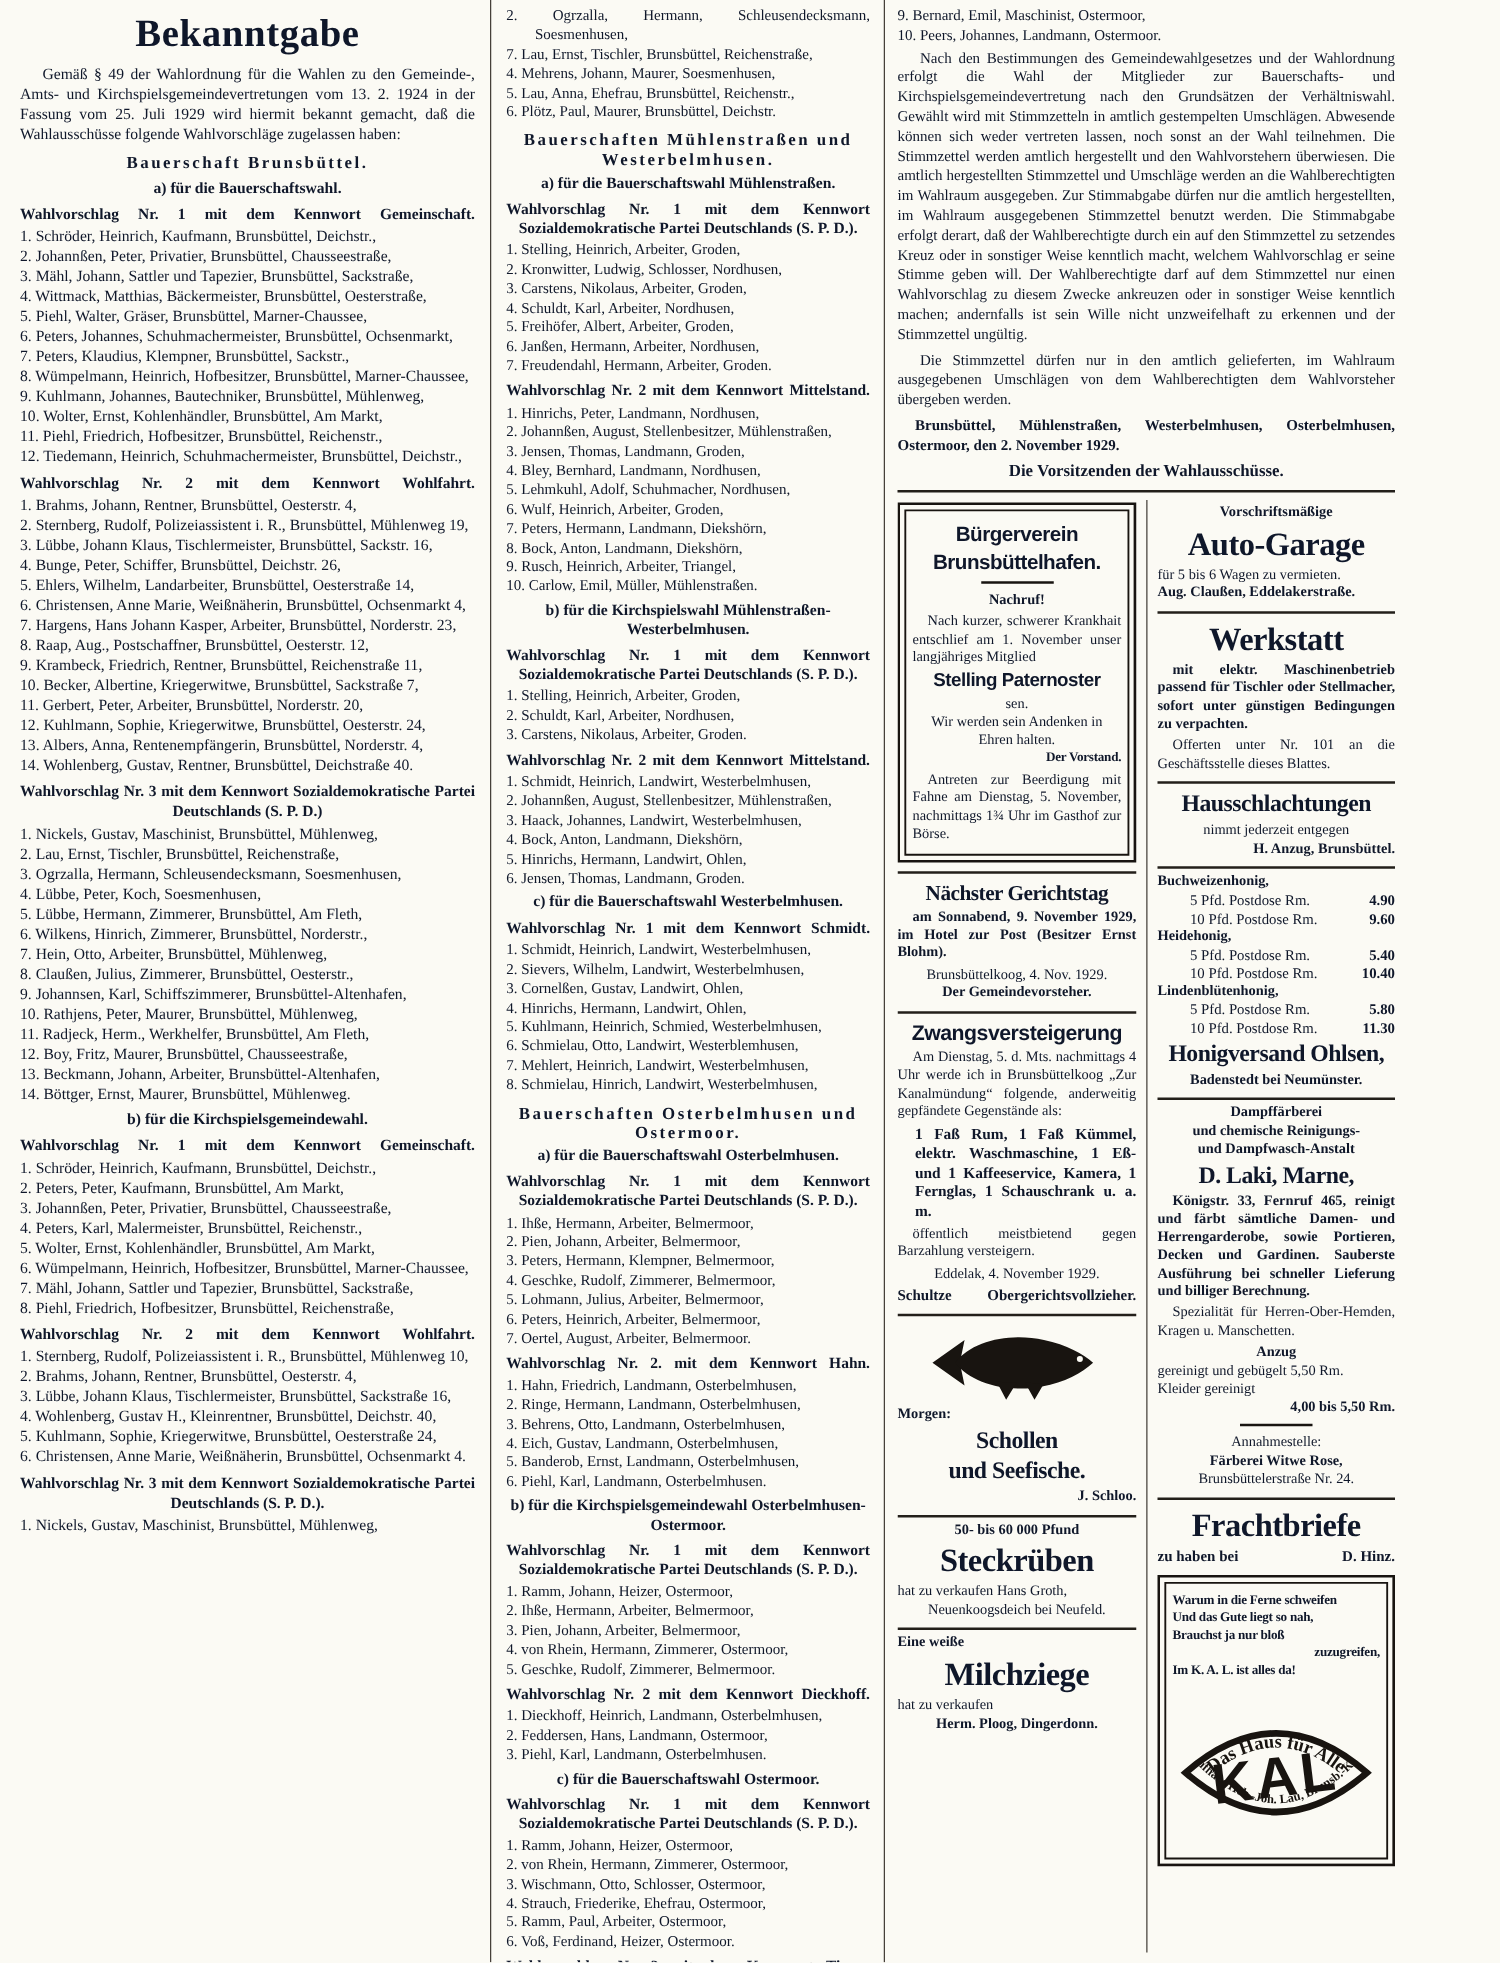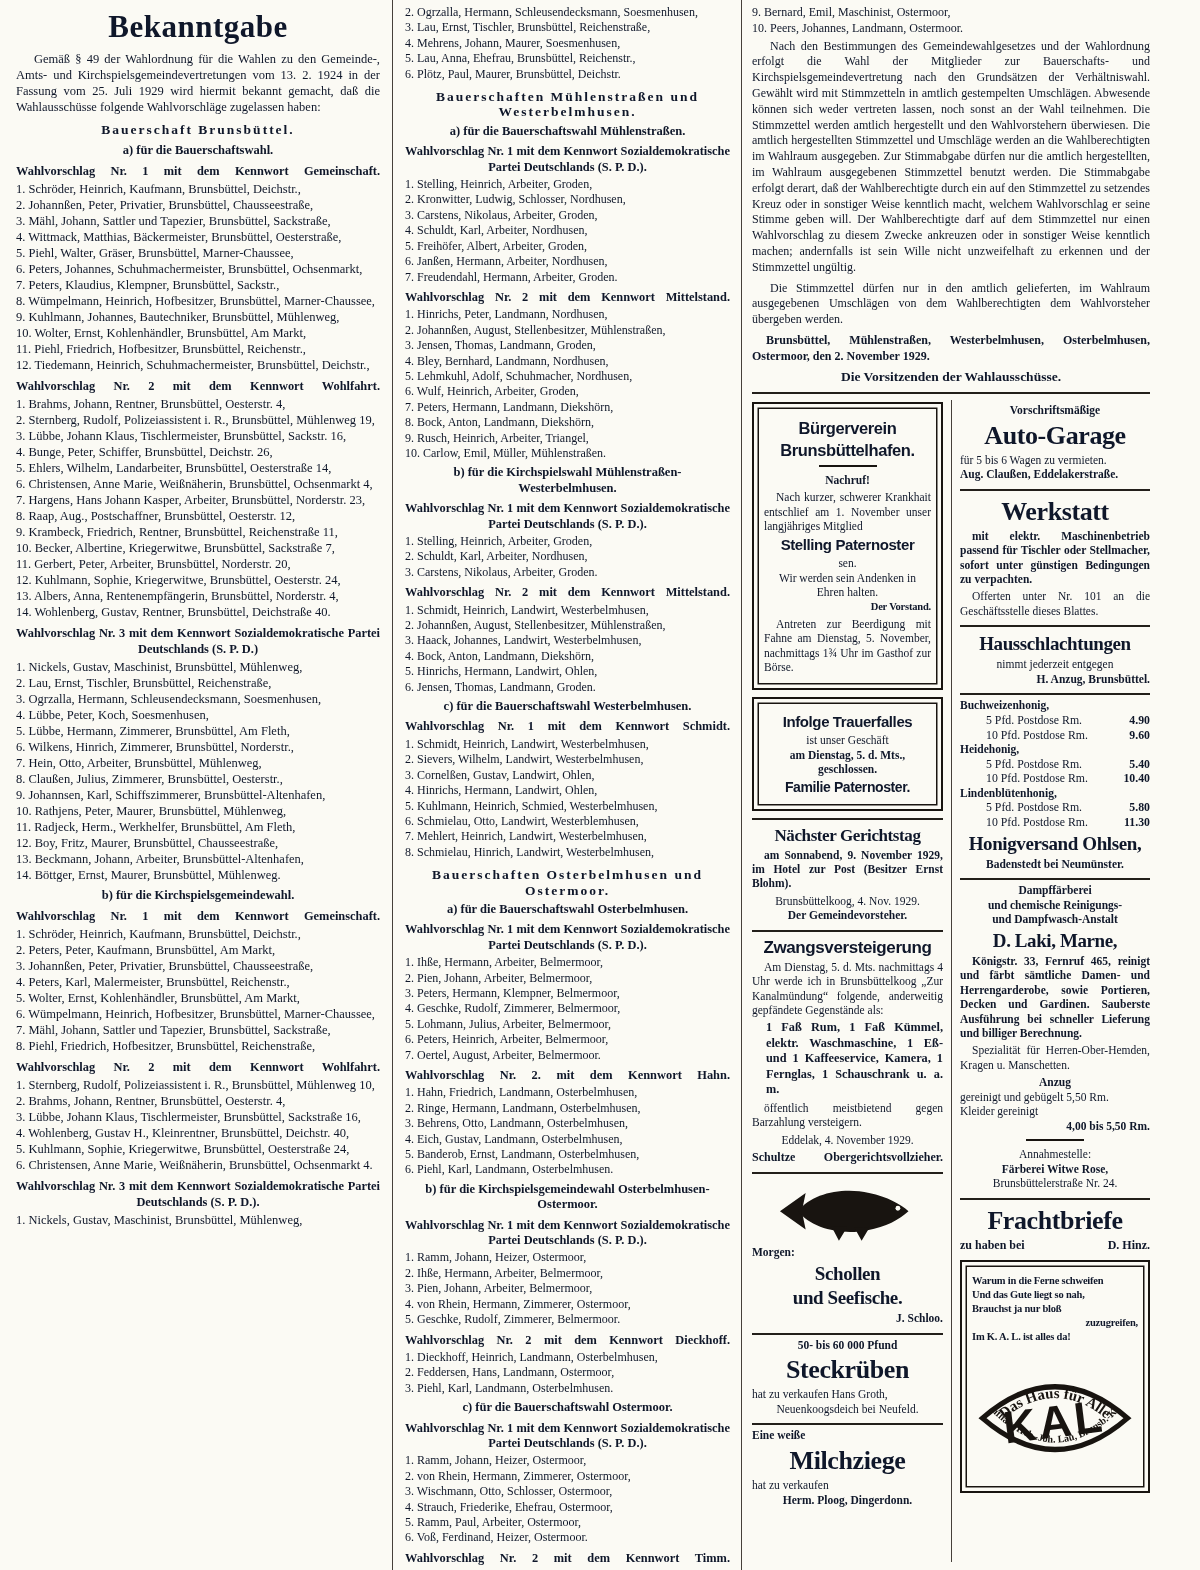--- a/index.html
+++ b/index.html
@@ -1,20 +1,20 @@
 <!DOCTYPE html>
 <html lang="de"><head>
 <meta charset="utf-8">
 <style>
   html,body{margin:0;padding:0;background:#fbfaf4;}
   .page{position:relative;width:1200px;height:1570px;background:#fbfaf4;color:#0f172a;
         font-family:"Liberation Serif","DejaVu Serif",serif;overflow:hidden;display:flex;box-sizing:border-box;}
   .col{box-sizing:border-box;overflow:hidden;}
   .col1{width:392px;padding:8px 12px 6px 16px;font-size:12.5px;line-height:16px;}
-  .col2{width:350px;padding:5px 11px 6px 12px;border-left:1.5px solid #46403a;border-right:1.5px solid #46403a;
+  .col2{width:316px;padding:5px 11px 6px 12px;border-left:1.5px solid #46403a;border-right:1.5px solid #46403a;
         font-size:12px;line-height:15.4px;}
   .colR{width:418px;padding:5px 10px 8px 10px;display:flex;flex-direction:column;}
   .masthead{text-align:center;margin:2px 0 8px;}
   .tl1{font-weight:bold;font-size:31px;line-height:33px;letter-spacing:.5px;}
   .tl2{font-weight:bold;font-size:27px;line-height:31px;}
   .para{text-align:justify;text-indent:18px;margin:2px 0 5px;}
   .sig{font-weight:bold;text-indent:14px;}
   .sec{text-align:center;font-weight:bold;font-size:13.5px;letter-spacing:2px;margin:7px 0 3px;}
   .sub{text-align:center;font-weight:bold;font-size:12.5px;margin:4px 0 3px;}
   .wv{font-weight:bold;font-size:12.4px;text-align:justify;text-align-last:justify;margin:5px 0 2px;}
@@ -124,21 +124,21 @@
         <div class="li">4. Wohlenberg, Gustav H., Kleinrentner, Brunsbüttel, Deichstr. 40,</div>
         <div class="li">5. Kuhlmann, Sophie, Kriegerwitwe, Brunsbüttel, Oesterstraße 24,</div>
         <div class="li">6. Christensen, Anne Marie, Weißnäherin, Brunsbüttel, Ochsenmarkt 4.</div>
         <div class="wv wv2">Wahlvorschlag Nr. 3 mit dem Kennwort Sozialdemokratische Partei Deutschlands (S. P. D.).</div>
         <div class="li">1. Nickels, Gustav, Maschinist, Brunsbüttel, Mühlenweg,</div>
       </div>
   </div>
   <div class="col col2">
     <div id="c2">
         <div class="li">2. Ogrzalla, Hermann, Schleusendecksmann, Soesmenhusen,</div>
-        <div class="li">3. Lau, Ernst, Tischler, Brunsbüttel, Reichenstraße,</div>
+        <div class="li">7. Lau, Ernst, Tischler, Brunsbüttel, Reichenstraße,</div>
         <div class="li">4. Mehrens, Johann, Maurer, Soesmenhusen,</div>
         <div class="li">5. Lau, Anna, Ehefrau, Brunsbüttel, Reichenstr.,</div>
         <div class="li">6. Plötz, Paul, Maurer, Brunsbüttel, Deichstr.</div>
         <div class="sec">Bauerschaften Mühlenstraßen und Westerbelmhusen.</div>
         <div class="sub">a) für die Bauerschaftswahl Mühlenstraßen.</div>
         <div class="wv wv2">Wahlvorschlag Nr. 1 mit dem Kennwort Sozialdemokratische Partei Deutschlands (S. P. D.).</div>
         <div class="li">1. Stelling, Heinrich, Arbeiter, Groden,</div>
         <div class="li">2. Kronwitter, Ludwig, Schlosser, Nordhusen,</div>
         <div class="li">3. Carstens, Nikolaus, Arbeiter, Groden,</div>
         <div class="li">4. Schuldt, Karl, Arbeiter, Nordhusen,</div>
@@ -238,27 +238,20 @@
             <div class="disp sans s1">Brunsbüttelhafen.</div>
             <div class="srule"></div>
             <div class="cline b">Nachruf!</div>
             <div class="apara">Nach kurzer, schwerer Krankhait entschlief am 1. November unser langjähriges Mitglied</div>
             <div class="disp sans s2">Stelling Paternoster</div>
             <div class="cline">sen.</div>
             <div class="cline">Wir werden sein Andenken in Ehren halten.</div>
             <div class="rline b">Der Vorstand.</div>
             <div class="apara">Antreten zur Beerdigung mit Fahne am Dienstag, 5. November, nachmittags 1¾ Uhr im Gasthof zur Börse.</div>
           </div>
-          <div class="ad box">
-            <div class="disp sans s2">Infolge Trauerfalles</div>
-            <div class="cline">ist unser Geschäft</div>
-            <div class="cline b">am Dienstag, 5. d. Mts.,</div>
-            <div class="cline b">geschlossen.</div>
-            <div class="disp sans s3">Familie Paternoster.</div>
-          </div>
           <div class="ad">
             <div class="disp serf d3">Nächster Gerichtstag</div>
             <div class="apara b">am Sonnabend, 9. November 1929, im Hotel zur Post (Besitzer Ernst Blohm).</div>
             <div class="cline">Brunsbüttelkoog, 4. Nov. 1929.</div>
             <div class="cline b">Der Gemeindevorsteher.</div>
           </div>
           <div class="ad">
             <div class="disp sans s2">Zwangsversteigerung</div>
             <div class="apara">Am Dienstag, 5. d. Mts. nachmittags 4 Uhr werde ich in Brunsbüttelkoog „Zur Kanalmündung“ folgende, anderweitig gepfändete Gegenstände als:</div>
             <div class="apara b pi">1 Faß Rum, 1 Faß Kümmel, elektr. Waschmaschine, 1 Eß- und 1 Kaffeeservice, Kamera, 1 Fernglas, 1 Schauschrank u. a. m.</div>

